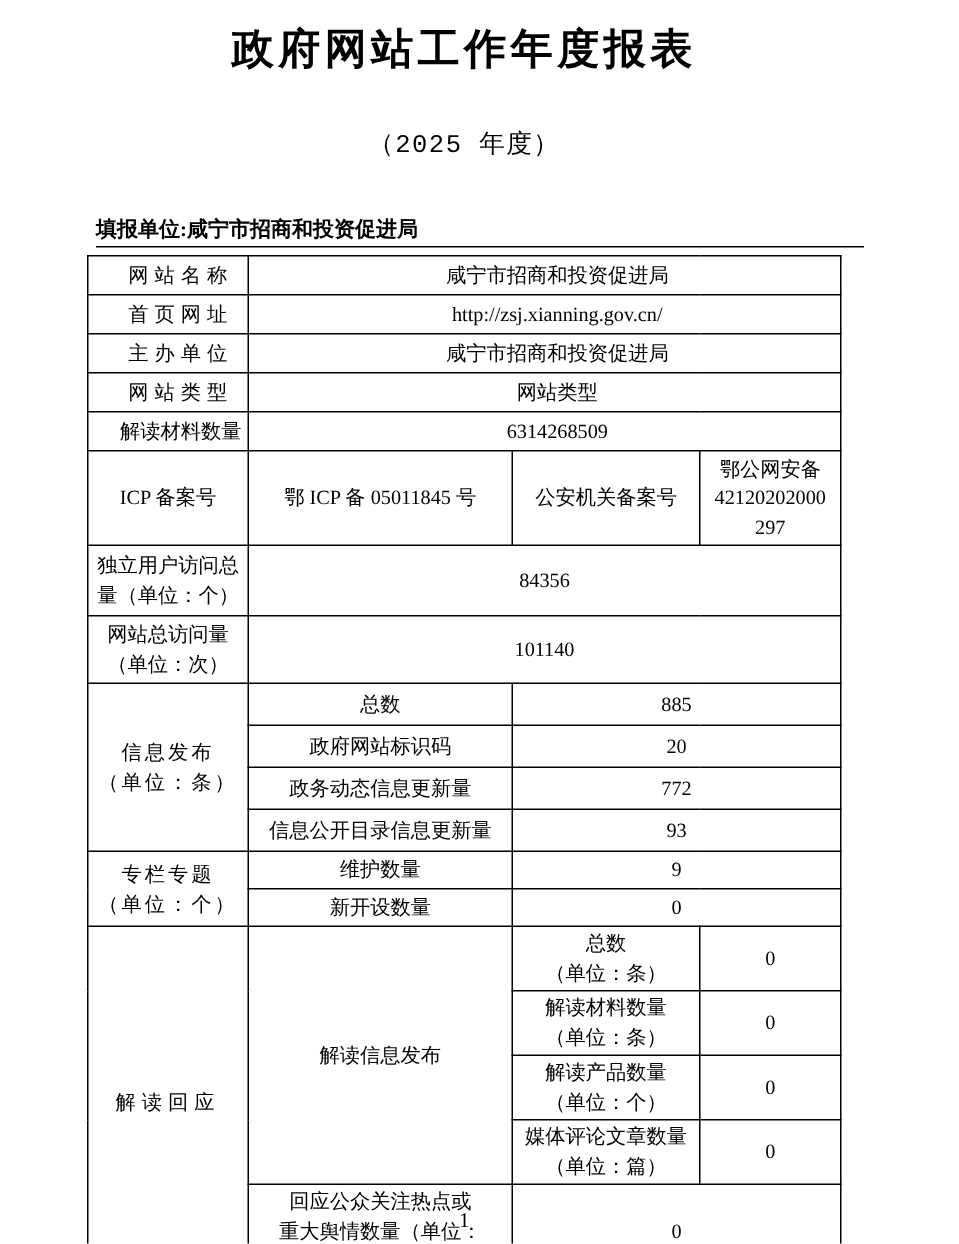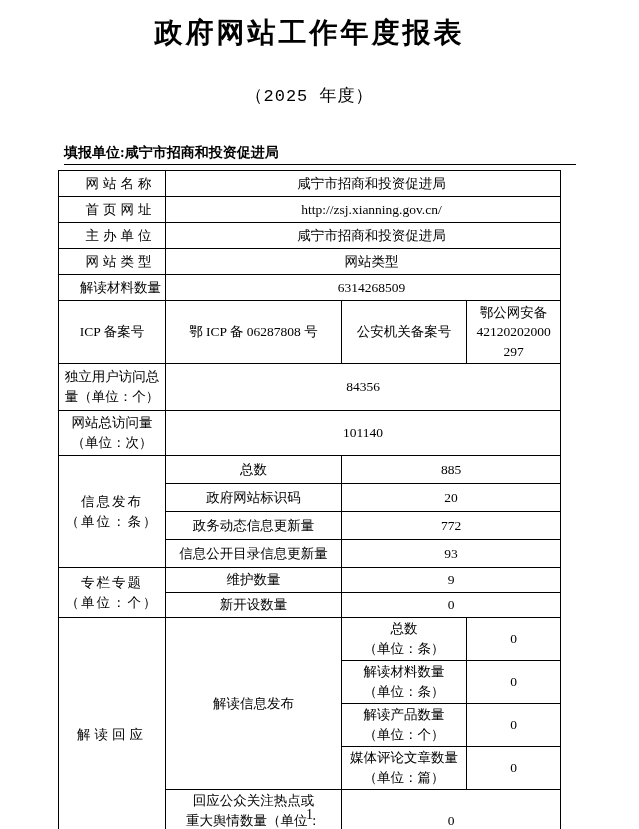--- a/index.html
+++ b/index.html
@@ -102,21 +102,21 @@
       <tr class="rh-s">
         <td class="ls">网站类型</td>
         <td colspan="3">网站类型</td>
       </tr>
       <tr class="rh-s">
         <td>解读材料数量</td>
         <td colspan="3">6314268509</td>
       </tr>
       <tr class="rh-icp">
         <td>ICP 备案号</td>
-        <td>鄂 ICP 备 06287808 号</td>
+        <td>鄂 ICP 备 05011845 号</td>
         <td>公安机关备案号</td>
         <td class="small">鄂公网安备
 42120202000
 297</td>
       </tr>
       <tr class="rh-v1">
         <td>独立用户访问总
 量（单位：个）</td>
         <td colspan="3">84356</td>
       </tr>

